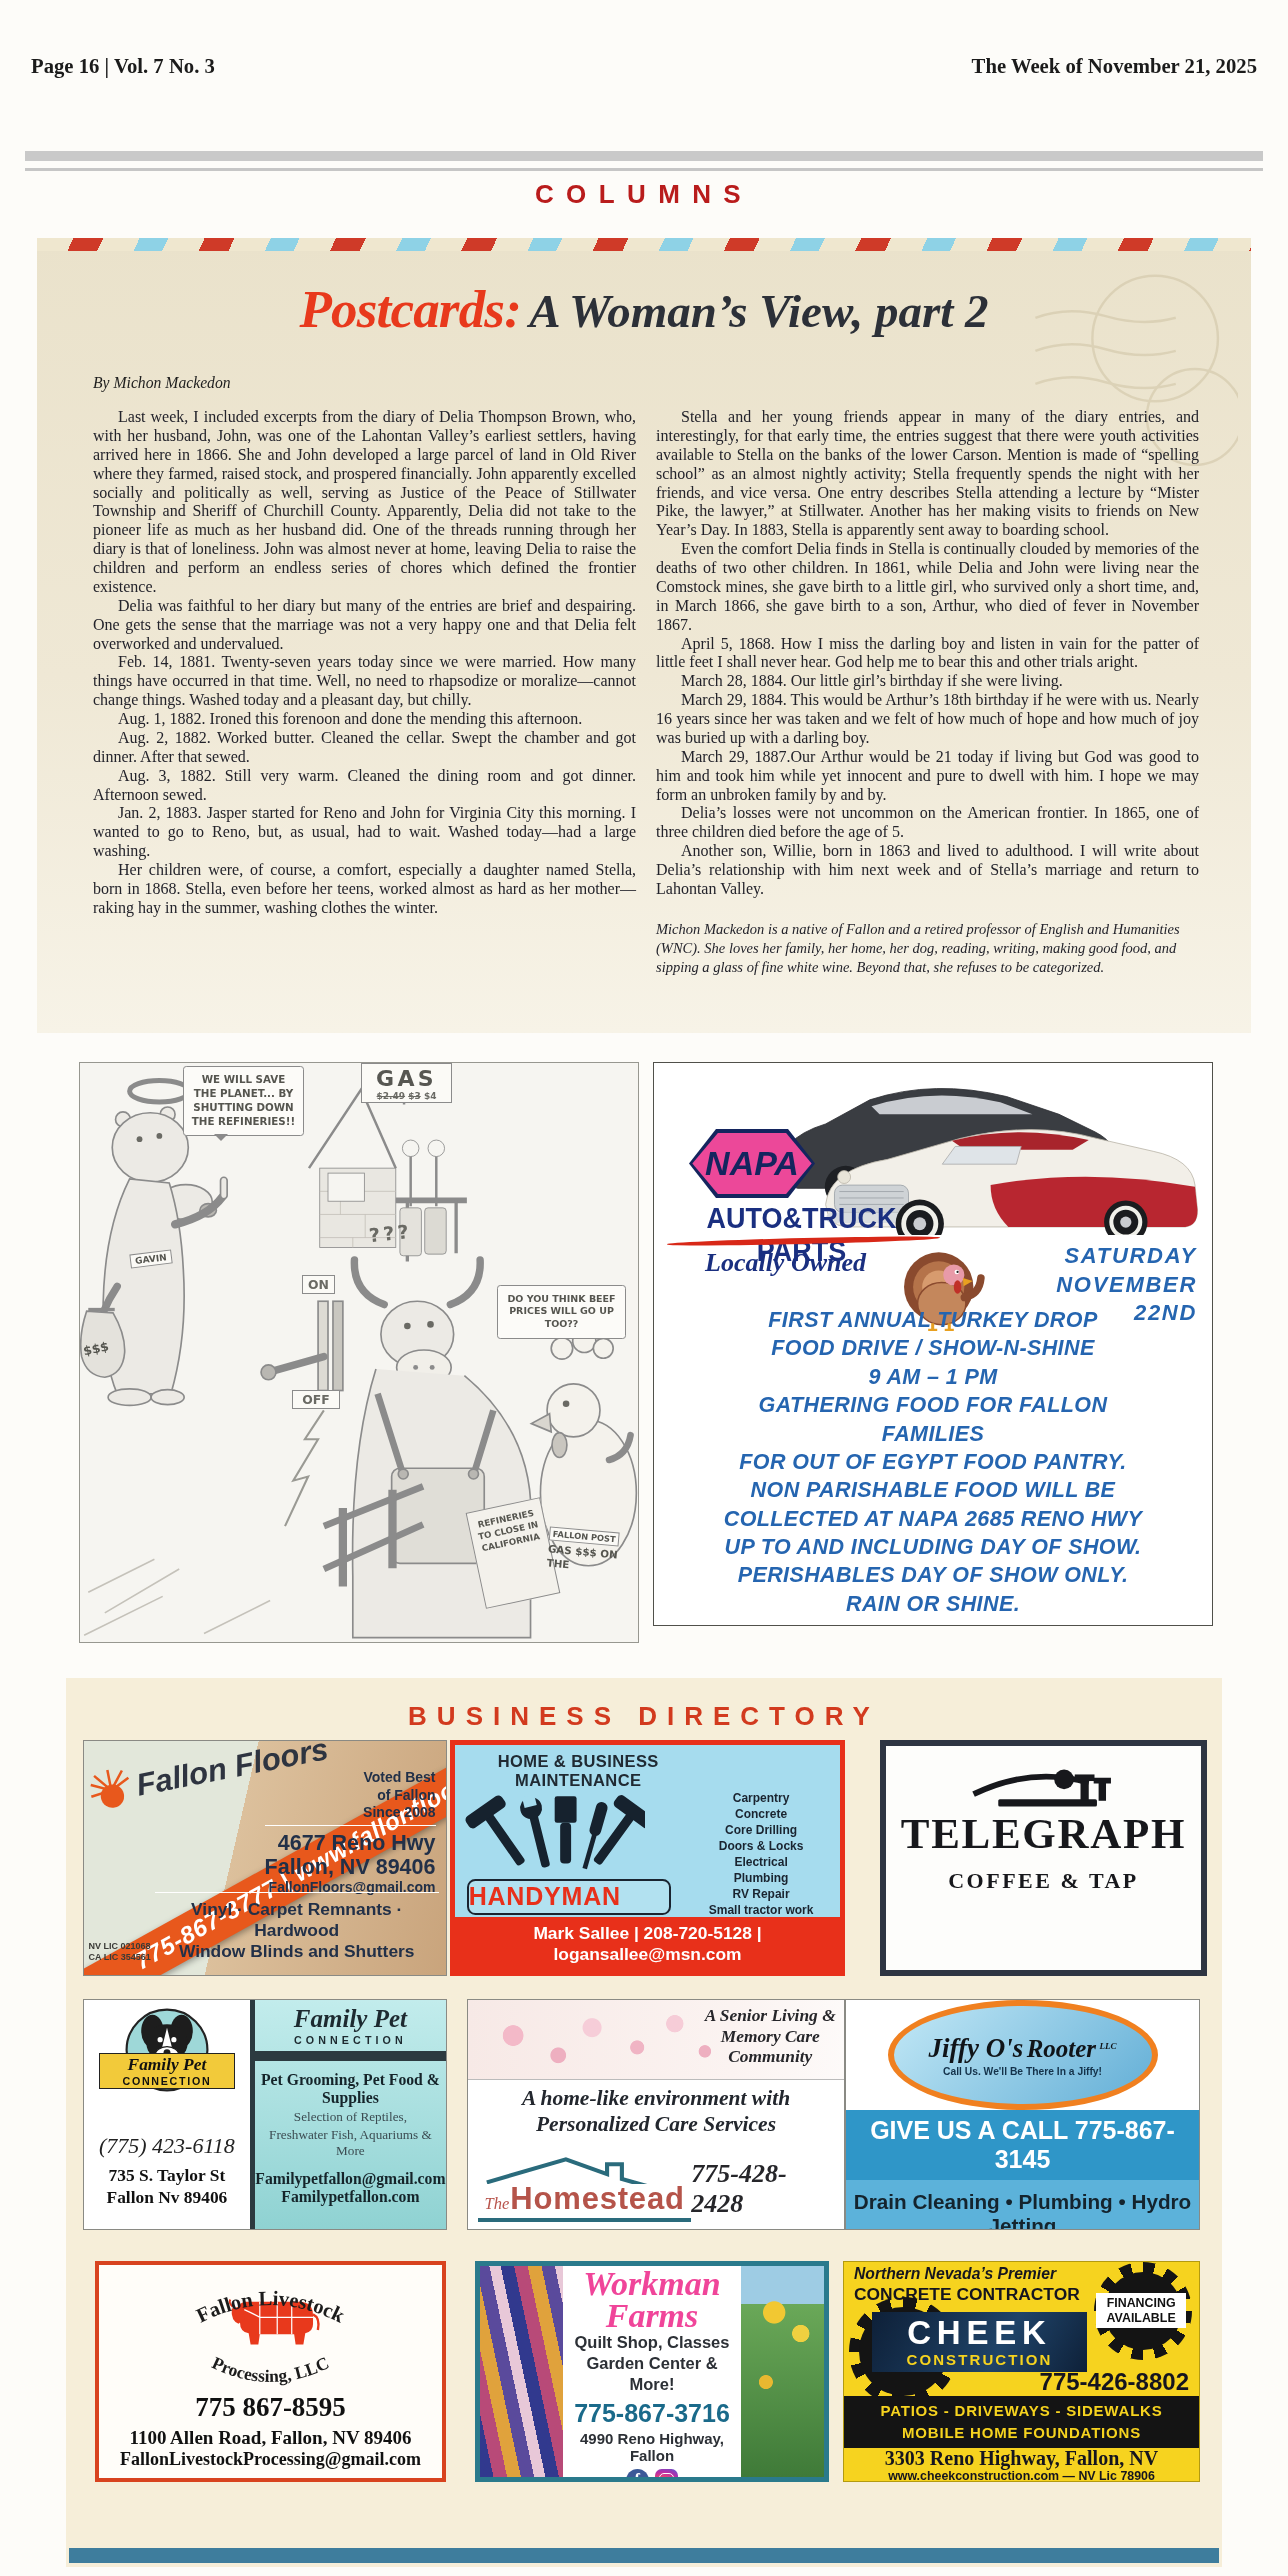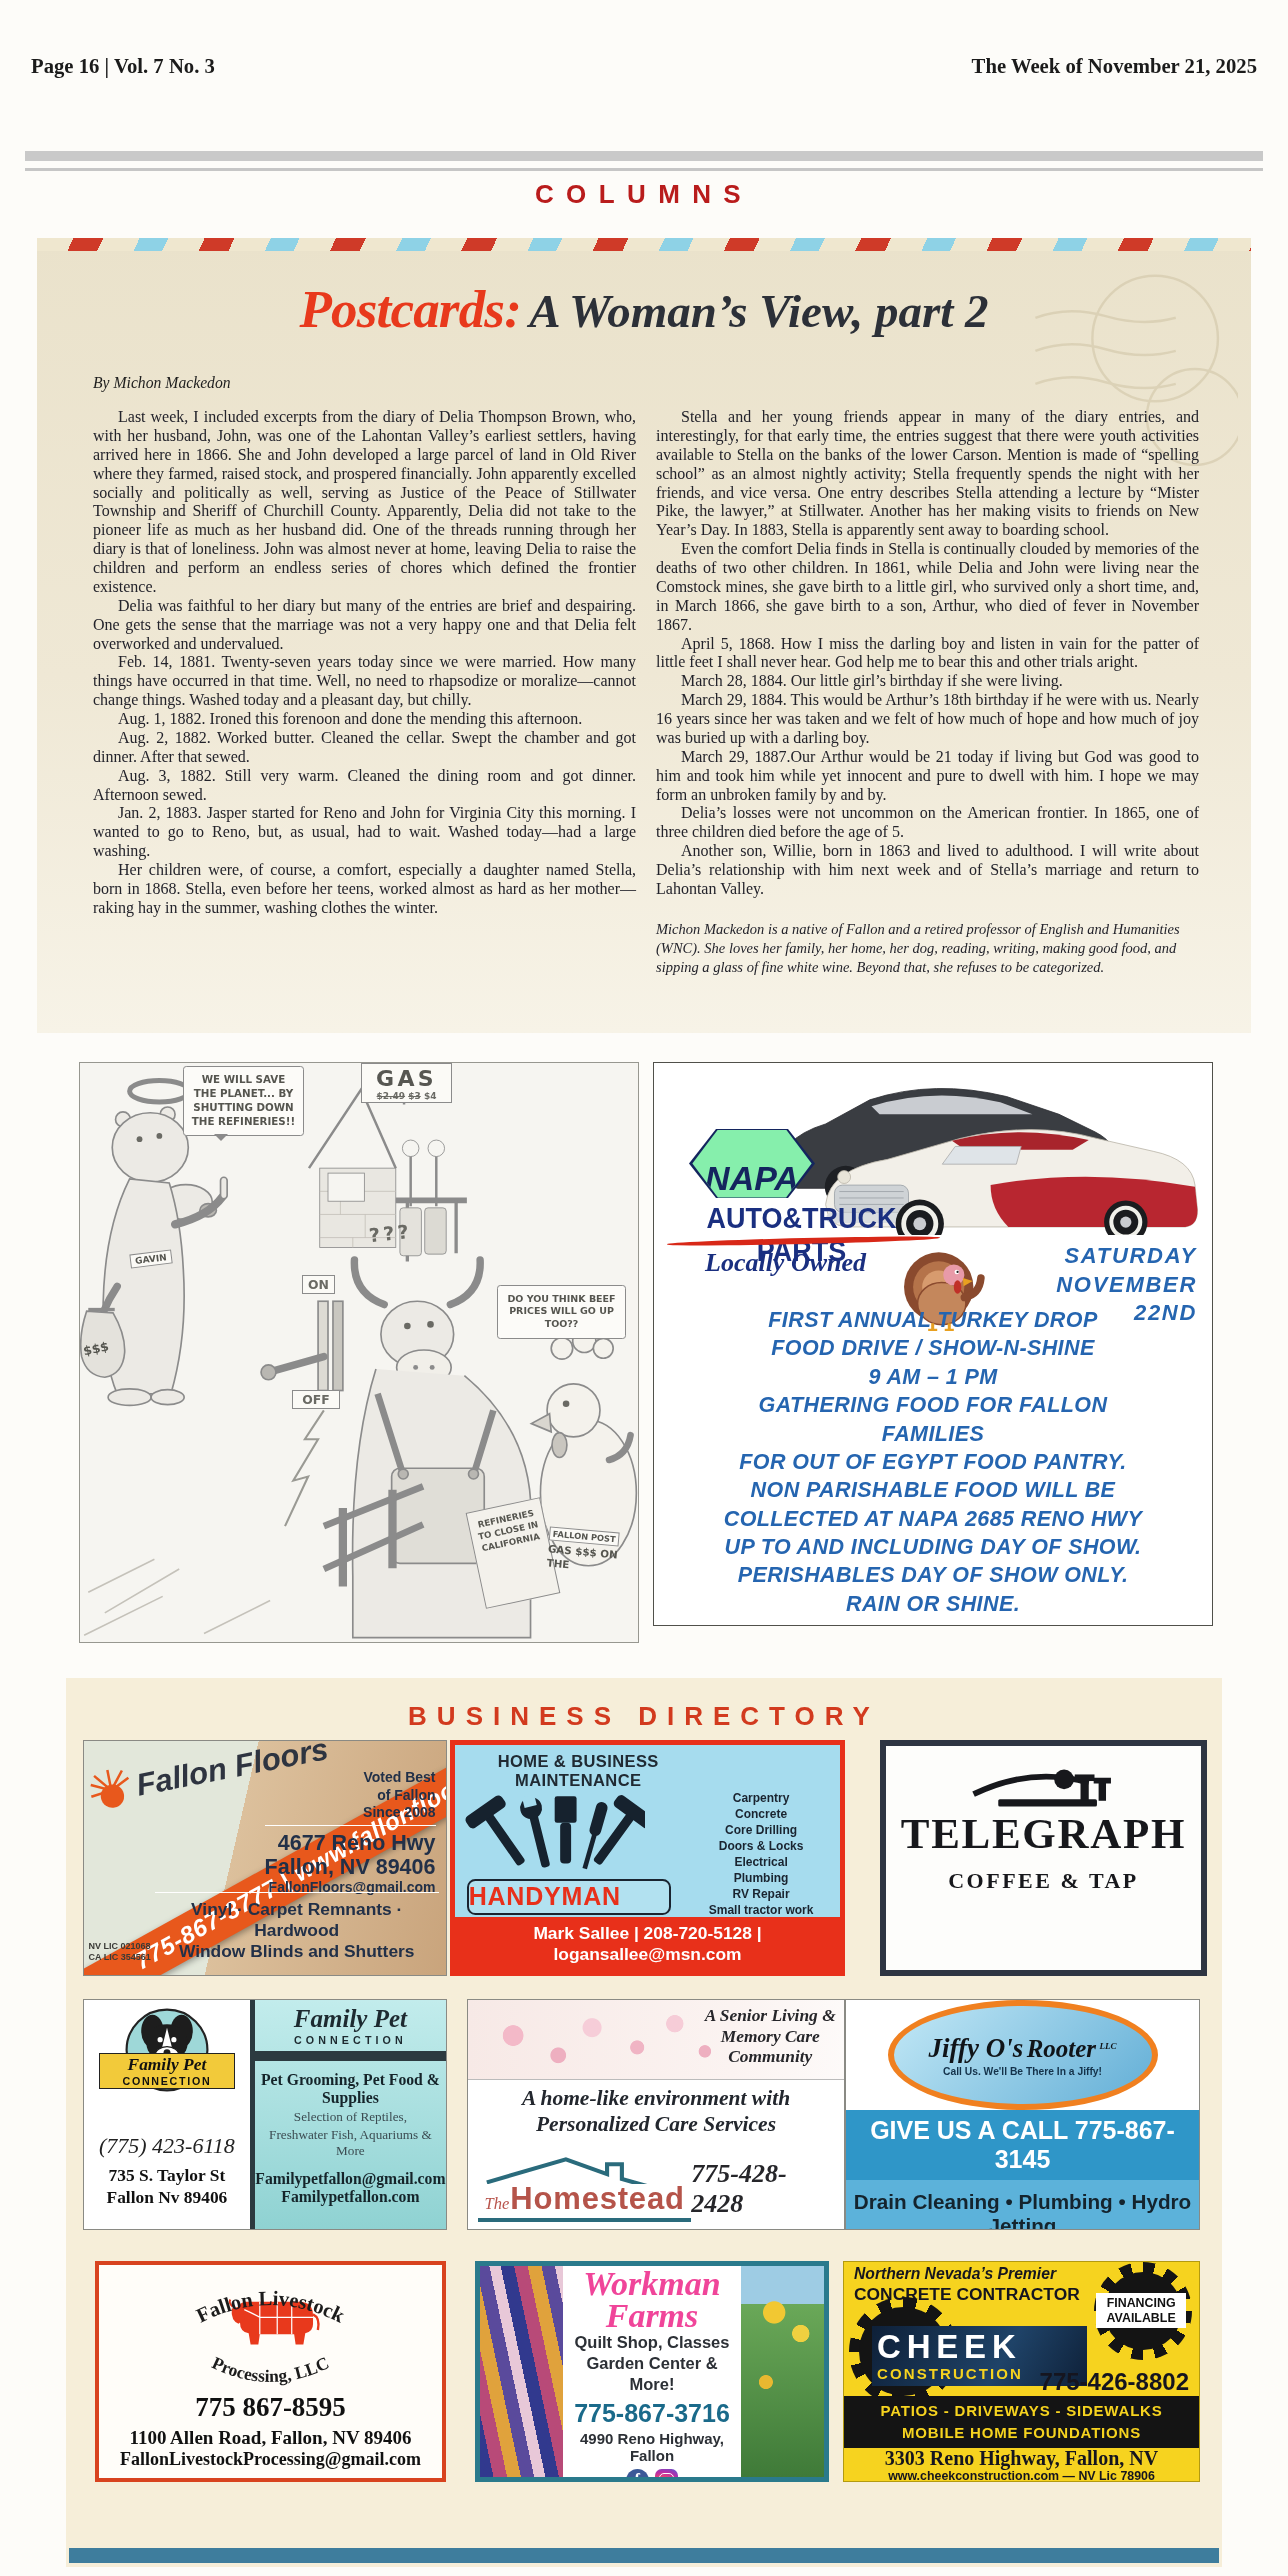--- a/index.html
+++ b/index.html
@@ -45,21 +45,21 @@
   .conf{left:289px;top:159px;font-size:19px;font-weight:bold;letter-spacing:3.3px;transform:rotate(-6deg);color:#6a6a64}
   .flyer{left:395px;top:441px;width:69px;height:83px;background:#f3f1eb;border:1.7px solid #8b8b8b;transform:rotate(-12deg);font-size:8.7px;font-weight:bold;text-align:center;padding:6.6px 2.5px;line-height:1.4}
   .paper{left:468px;top:465px;width:84px;transform:rotate(5deg)}
   .paper .pt{display:inline-block;border:1.7px solid #8b8b8b;background:#fbfaf6;font-size:8.3px;font-weight:bold;padding:0.8px 2.5px}
   .paper .pl{font-size:10.3px;font-weight:bold;margin-top:2.5px;line-height:1.3}
 
   
   .napa{position:absolute;top:1062px;left:653px;width:558px;height:562px;border:1.7px solid #50504a;background:#fff;font-family:"Liberation Sans",sans-serif}
   .np-cars{position:absolute;top:3.3px;left:89px;width:463px;height:169px}
   .np-hex-outer{position:absolute;left:23px;top:66px;width:150px;height:69px;background:#14255e;clip-path:polygon(8% 50%,26% 0,74% 0,92% 50%,74% 100%,26% 100%);display:flex;align-items:center;justify-content:center}
-  .np-hex{width:142px;height:68px;background:#86efac;clip-path:polygon(8% 50%,26% 0,74% 0,92% 50%,74% 100%,26% 100%);display:flex;align-items:flex-end;justify-content:center;font-weight:bold;font-style:italic;font-size:34px;color:#14255e}
+  .np-hex{width:142px;height:61px;background:#ec4899;clip-path:polygon(8% 50%,26% 0,74% 0,92% 50%,74% 100%,26% 100%);display:flex;align-items:center;justify-content:center;font-weight:bold;font-style:italic;font-size:34px;color:#14255e}
   .np-brand2{position:absolute;left:1.7px;top:139px;width:291px;text-align:center;font-weight:bold;font-size:29px;color:#1a2f80;transform:scaleX(.93)}
   .np-swoosh{position:absolute;left:13.2px;top:175px;width:273px;height:5.8px;background:#d82818;border-radius:60%;transform:rotate(-1.4deg)}
   .np-tagline{position:absolute;left:51px;top:185px;font-family:"Liberation Serif",serif;font-style:italic;font-weight:bold;font-size:26px;color:#1a2f80}
   .np-turkey{position:absolute;left:241px;top:179px;width:98px;height:93px}
   .np-date{position:absolute;right:15px;top:179px;text-align:right;font-weight:bold;font-style:italic;font-size:22px;color:#2565b0;letter-spacing:1.7px;line-height:1.3}
   .np-lines{position:absolute;left:6.6px;right:6.6px;top:243px;text-align:center;font-weight:bold;font-style:italic;font-size:21.5px;color:#2565b0;line-height:1.32;letter-spacing:0.4px}
 
   
   .directory{position:absolute;top:1678px;left:66px;width:1156px;height:889px;background:#f6eed9}
   .dir-title{position:absolute;top:23px;left:0;width:100%;text-align:center;font-family:"Liberation Sans",sans-serif;font-weight:bold;font-size:26px;letter-spacing:10px;color:#d23a1e}
@@ -171,21 +171,21 @@
   .ic-ig:after{content:"";position:absolute;left:8.3px;top:8.3px;width:4.1px;height:4.1px;border:1.7px solid #fff;border-radius:50%}
 
   
   .ck{left:777px;top:583px;width:357px;height:221px;background:#f6d31f;border:0.8px solid #b39a10;font-family:"Liberation Sans",sans-serif}
   .ck-premier{position:absolute;left:10px;top:3.3px;font-weight:bold;font-style:italic;font-size:15.7px;color:#15151f}
   .ck-contractor{position:absolute;left:10px;top:21.5px;font-weight:bold;font-size:17.4px;color:#15151f}
   .blade{position:absolute;border-radius:50%;background:repeating-conic-gradient(#141414 0 15deg,rgba(0,0,0,0) 15deg 30deg)}
   .blade:before{content:"";position:absolute;inset:10px;background:#141414;border-radius:50%}
   .b-big{left:5px;top:35px;width:109px;height:109px}
   .b-sm{right:6.6px;top:0;width:98px;height:98px}
-  .ck-logobox{position:absolute;left:28px;top:64px;width:205px;background:linear-gradient(120deg,#0e2038,#1f4368 60%,#0e2038);padding:4.1px 5px;z-index:2}
+  .ck-logobox{position:absolute;left:28px;top:50px;width:205px;background:linear-gradient(120deg,#0e2038,#1f4368 60%,#0e2038);padding:4.1px 5px;text-align:center;z-index:2}
   .ck-name{color:#fff;font-weight:bold;font-size:33px;letter-spacing:5.8px;line-height:1}
   .ck-sub{color:#f6d31f;font-weight:bold;font-size:15px;letter-spacing:2.1px;margin-top:1.7px}
   .ck-fin{position:absolute;right:13.2px;top:31px;width:86px;background:#fff;padding:3.3px 1.7px;text-align:center;font-weight:bold;font-size:12.4px;line-height:1.15;color:#111;z-index:2}
   .ck-phone{position:absolute;right:10px;top:106px;font-weight:bold;font-size:24px;color:#15151f;z-index:2}
   .ck-band{position:absolute;left:0;right:0;top:134px;background:#141414;color:#f6d31f;text-align:center;font-weight:bold;font-size:15px;padding:4.1px 0;line-height:1.45;letter-spacing:0.8px}
   .ck-addr{position:absolute;left:0;right:0;top:185px;text-align:center;font-weight:bold;font-size:20px;color:#15151f;font-family:"Liberation Serif",serif}
   .ck-site{position:absolute;left:0;right:0;top:207px;text-align:center;font-weight:bold;font-size:12.4px;color:#15151f}
 </style>
 </head>
 <body>

